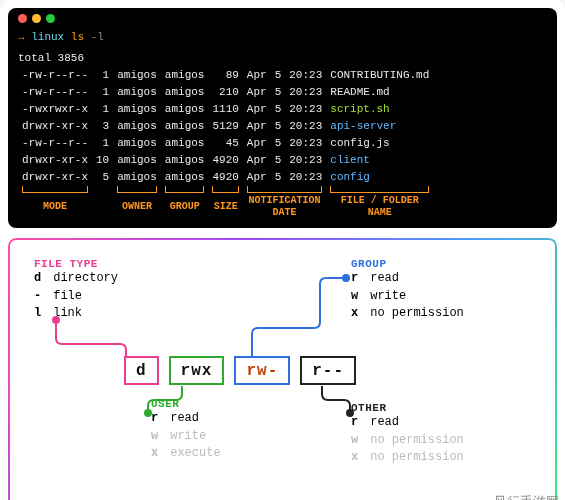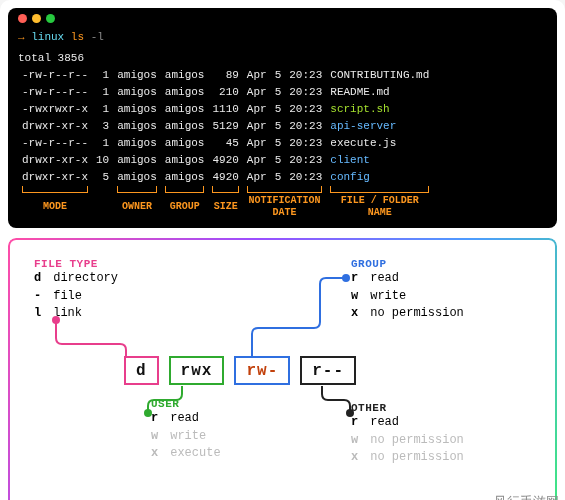--- a/index.html
+++ b/index.html
@@ -203,21 +203,21 @@
           </tr>
           <tr>
             <td class="c-white">-rw-r--r--</td>
             <td class="c-white td-right">1</td>
             <td class="c-white">amigos</td>
             <td class="c-white">amigos</td>
             <td class="c-white td-right">45</td>
             <td class="c-white">Apr</td>
             <td class="c-white td-right">5</td>
             <td class="c-white">20:23</td>
-            <td class="c-white">execute.js</td>
+            <td class="c-white">config.js</td>
           </tr>
           <tr>
             <td class="c-white">drwxr-xr-x</td>
             <td class="c-white td-right">10</td>
             <td class="c-white">amigos</td>
             <td class="c-white">amigos</td>
             <td class="c-white td-right">4920</td>
             <td class="c-white">Apr</td>
             <td class="c-white td-right">5</td>
             <td class="c-white">20:23</td>

